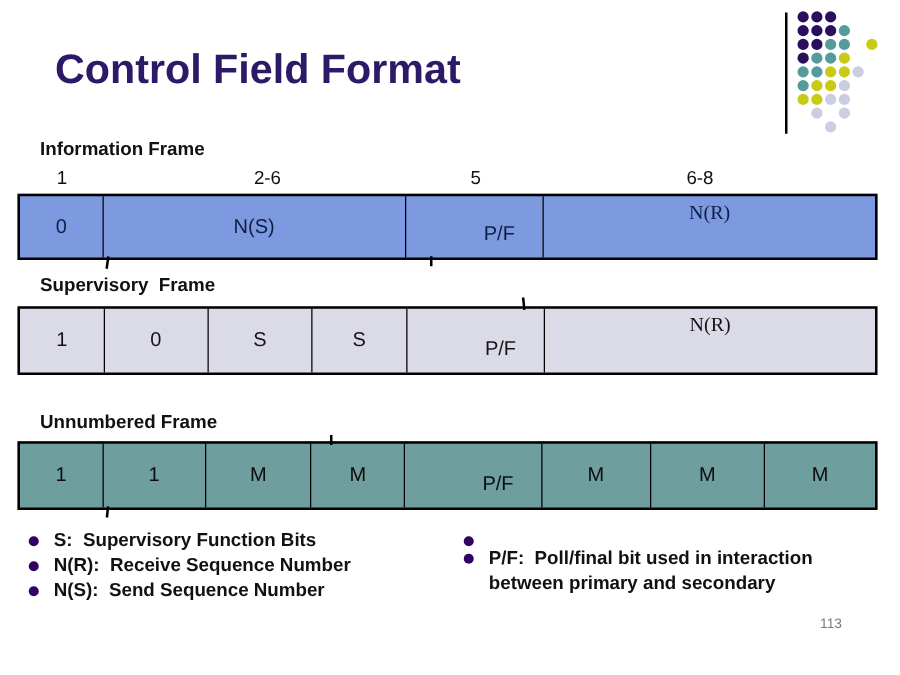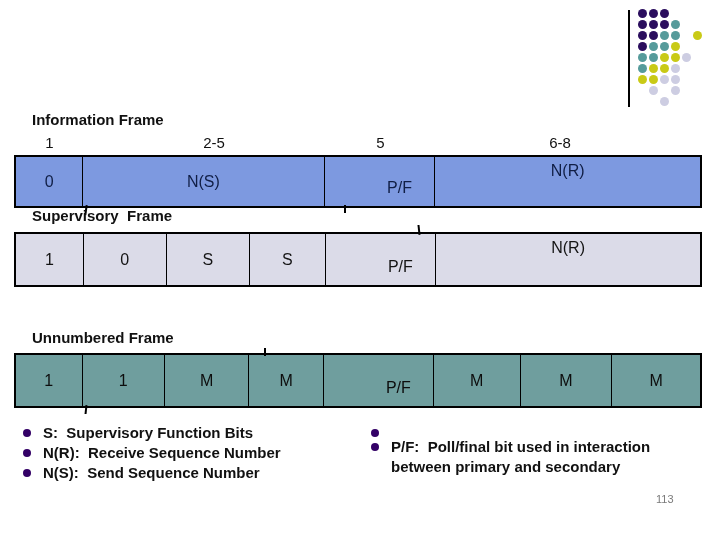--- a/index.html
+++ b/index.html
@@ -9,52 +9,53 @@
   .title{position:absolute;left:44px;top:36px;font-size:33px;font-weight:bold;
          color:#2D1A66;white-space:pre;}
 
   
   .deco-line{position:absolute;left:628px;top:10px;width:2px;height:97px;background:#000;}
   .dots{position:absolute;left:638px;top:9px;width:80px;height:112px;}
   .dot{position:absolute;width:9px;height:9px;border-radius:50%;}
 
   
   .frame-sec{position:absolute;left:14px;width:688px;}
-  #sec-0{top:111px;} #sec-1{top:207px;} #sec-2{top:329px;}
+  #sec-0{top:111px;} #sec-1{top:220px;} #sec-2{top:329px;}
   .sec-label{font-size:15px;font-weight:bold;color:#111;margin-left:18px;height:18px;
              line-height:18px;white-space:pre;}
   .bitrow{display:flex;margin-top:6px;height:16px;}
   .bit{font-size:15px;color:#111;text-align:center;line-height:16px;}
   .framebox{display:flex;border:2px solid #000;position:relative;box-sizing:border-box;}
   #box-0{height:53px;margin-top:4px;}
   #box-1{height:55px;margin-top:7px;}
   #box-2{height:55px;margin-top:6px;}
   .cell{display:flex;justify-content:center;align-items:center;font-size:16px;
         box-sizing:border-box;overflow:hidden;}
   .div-left{border-left:1.5px solid #000;}
-  .va-high{align-items:flex-start;padding-top:5px;}
+  .va-high{align-items:flex-start;padding-top:5px;font-family:Liberation Serif, serif;}
   .va-low{align-items:flex-end;padding-bottom:9px;padding-left:40px;}
   .tick{position:absolute;width:1.5px;background:#000;}
 
   
   .legend{position:absolute;top:423px;}
   .legend-left{left:14px;width:336px;}
   .legend-right{left:362px;width:344px;}
   .li{display:flex;font-size:15px;font-weight:600;color:#111;line-height:20px;}
   .bullet{flex:0 0 8px;width:8px;height:8px;border-radius:50%;background:#330066;
           margin:6px 12px 0 9px;}
   .li-text{white-space:pre-wrap;}
 
   .pagenum{position:absolute;left:656px;top:493px;font-size:11px;color:#7a7a7a;}
 </style>
 </head>
 <body>
 
 <div class="slide">
 
+  <div class="title">Control Field Format</div>
 
   <div class="deco-line"></div>
   <div class="dots" id="dots">
       <span class="dot" style="left: 0px; top: 0px; background: rgb(43, 14, 94);"></span>
       <span class="dot" style="left: 11px; top: 0px; background: rgb(43, 14, 94);"></span>
       <span class="dot" style="left: 22px; top: 0px; background: rgb(43, 14, 94);"></span>
       <span class="dot" style="left: 0px; top: 11px; background: rgb(43, 14, 94);"></span>
       <span class="dot" style="left: 11px; top: 11px; background: rgb(43, 14, 94);"></span>
       <span class="dot" style="left: 22px; top: 11px; background: rgb(43, 14, 94);"></span>
       <span class="dot" style="left: 33px; top: 11px; background: rgb(86, 155, 155);"></span>
@@ -82,21 +83,21 @@
       <span class="dot" style="left: 33px; top: 66px; background: rgb(205, 205, 226);"></span>
       <span class="dot" style="left: 11px; top: 77px; background: rgb(205, 205, 226);"></span>
       <span class="dot" style="left: 33px; top: 77px; background: rgb(205, 205, 226);"></span>
       <span class="dot" style="left: 22px; top: 88px; background: rgb(205, 205, 226);"></span>
     </div>
 
   <section class="frame-sec" id="sec-0">
     <div class="sec-label">Information Frame</div>
     <div class="bitrow" id="bits-0">
         <div class="bit" style="flex: 71 0 0px;">1</div>
-        <div class="bit" style="flex: 258 0 0px;">2-5</div>
+        <div class="bit" style="flex: 258 0 0px;">2-6</div>
         <div class="bit" style="flex: 75 0 0px;">5</div>
         <div class="bit" style="flex: 284 0 0px;">6-8</div>
       </div>
     <div class="framebox" id="box-0" style="background: rgb(125, 153, 224);">
       <i class="tick" style="left:69px;bottom:-9px;height:10px;transform:rotate(8deg)"></i>
       <i class="tick" style="left:328px;bottom:-7px;height:8px"></i>
     <div class="cell va-center" style="flex: 71 0 0px; color: rgb(16, 30, 69);">0</div>
         <div class="cell va-center div-left" style="flex: 258 0 0px; color: rgb(16, 30, 69);">N(S)</div>
         <div class="cell va-low div-left" style="flex: 75 0 0px; color: rgb(16, 30, 69);">P/F</div>
         <div class="cell va-high div-left" style="flex: 284 0 0px; color: rgb(16, 30, 69);">N(R)</div>

